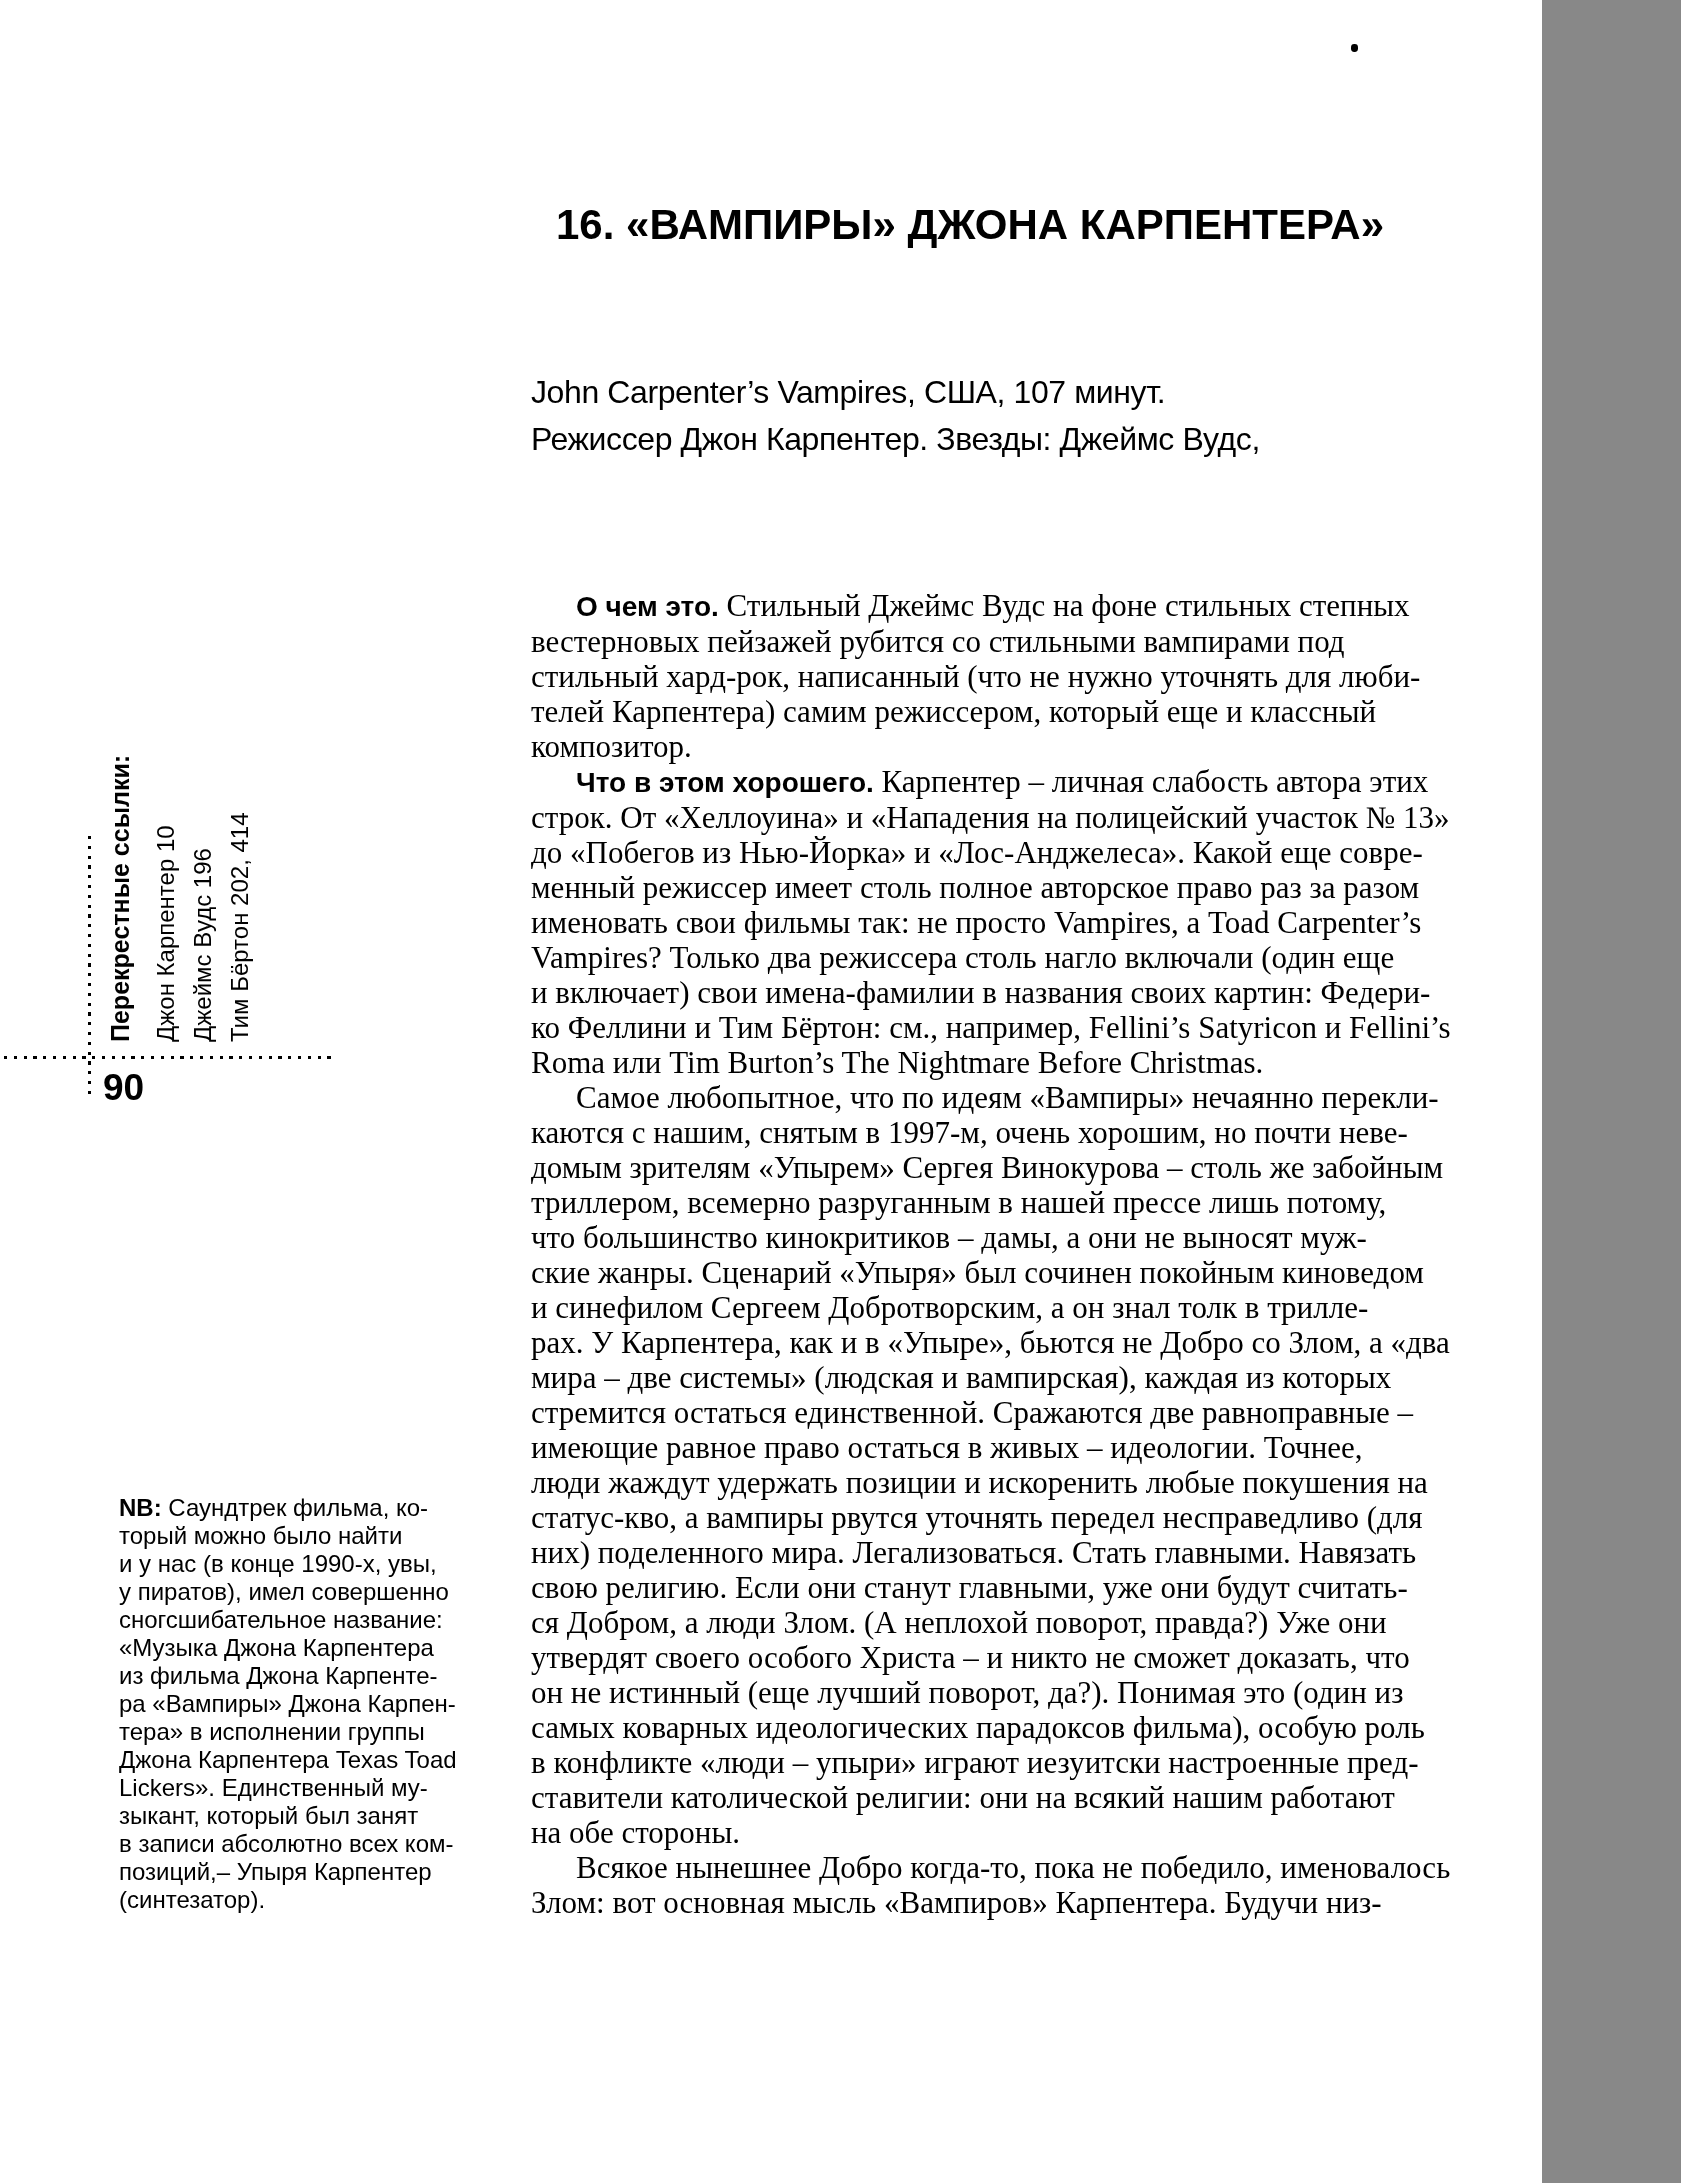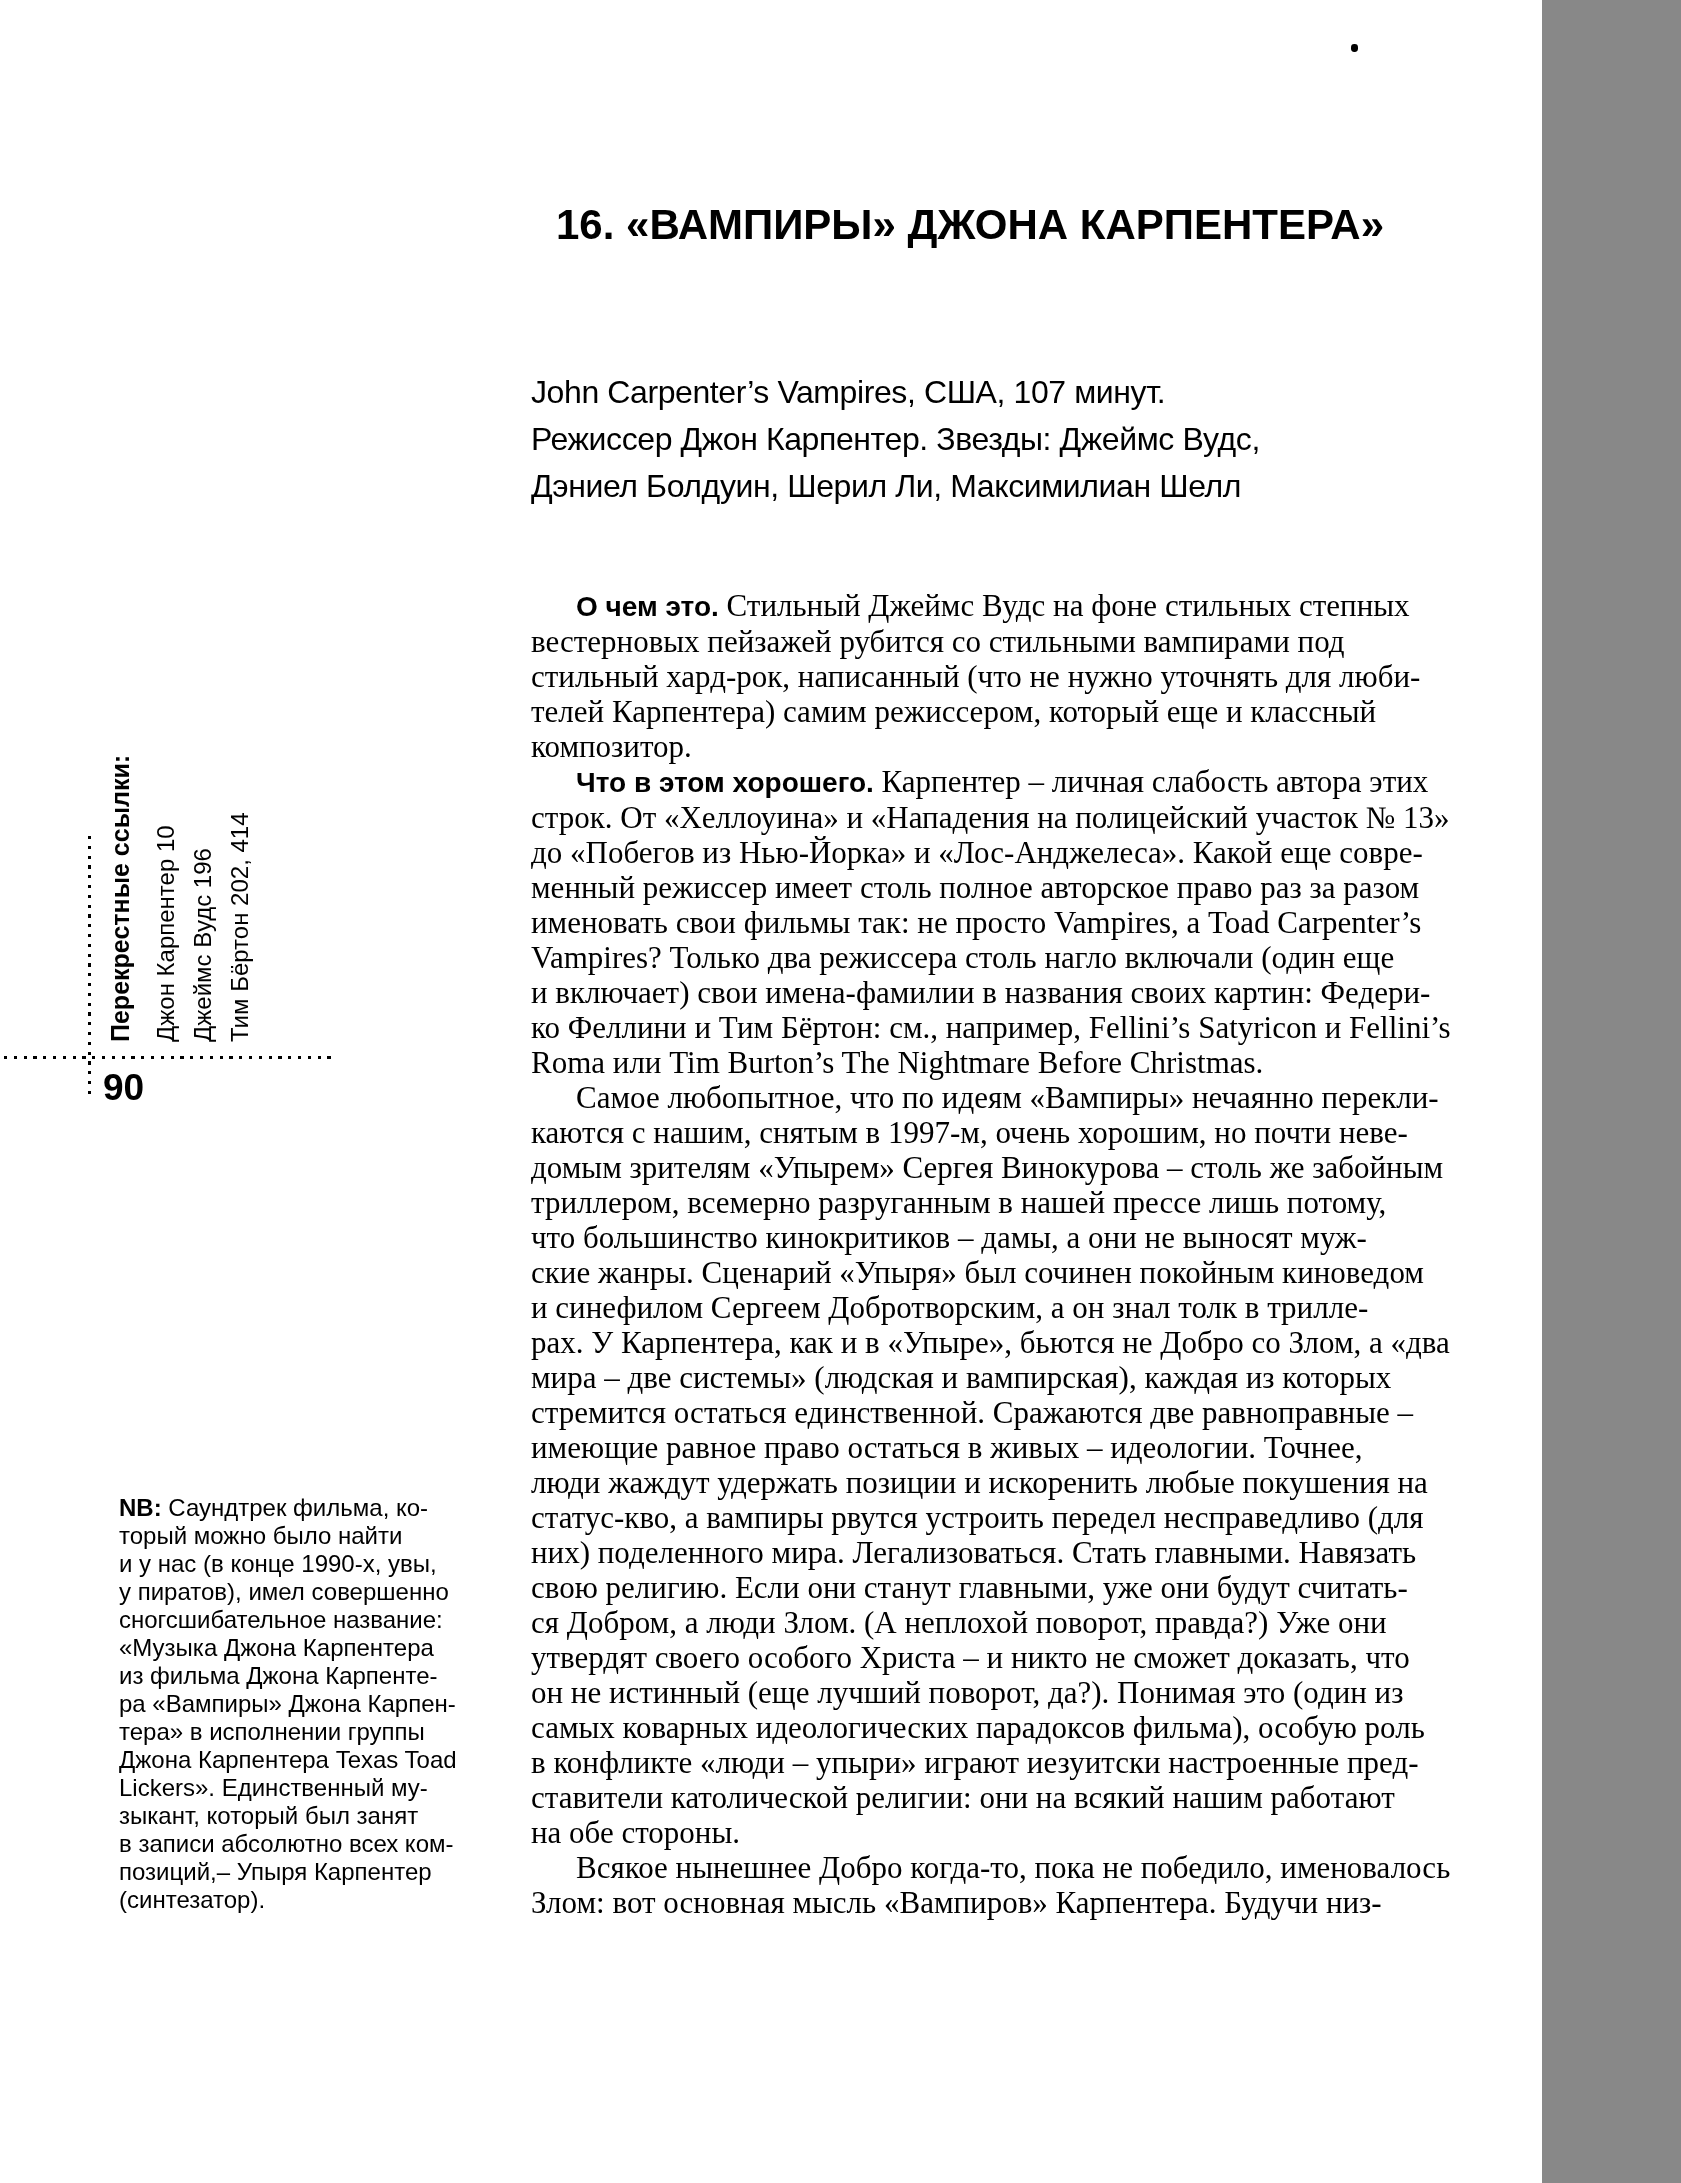--- a/index.html
+++ b/index.html
@@ -76,21 +76,20 @@
 
 <div id="page">
 
   <div class="abs speck"></div>
 
   <h1 class="abs title">16. «ВАМПИРЫ» ДЖОНА КАРПЕНТЕРА»</h1>
 
   <div class="abs credits">
       <div class="credits-line">John Carpenter’s Vampires, США, 107 минут.</div>
       <div class="credits-line">Режиссер Джон Карпентер. Звезды: Джеймс Вудс,</div>
-      <div class="credits-line">Дэниел Болдуин, Шерил Ли, Максимилиан Шелл</div>
     </div>
 
   <div class="abs crossref">
     <div class="crossref-heading">Перекрестные ссылки:</div>
     <div>
         <div class="crossref-item">Джон Карпентер 10</div>
         <div class="crossref-item">Джеймс Вудс 196</div>
         <div class="crossref-item">Тим Бёртон 202, 414</div>
       </div>
   </div>
@@ -143,21 +142,21 @@
         <div class="line">домым зрителям «Упырем» Сергея Винокурова – столь же забойным</div>
         <div class="line">триллером, всемерно разруганным в нашей прессе лишь потому,</div>
         <div class="line">что большинство кинокритиков – дамы, а они не выносят муж-</div>
         <div class="line">ские жанры. Сценарий «Упыря» был сочинен покойным киноведом</div>
         <div class="line">и синефилом Сергеем Добротворским, а он знал толк в трилле-</div>
         <div class="line">рах. У Карпентера, как и в «Упыре», бьются не Добро со Злом, а «два</div>
         <div class="line">мира – две системы» (людская и вампирская), каждая из которых</div>
         <div class="line">стремится остаться единственной. Сражаются две равноправные –</div>
         <div class="line">имеющие равное право остаться в живых – идеологии. Точнее,</div>
         <div class="line">люди жаждут удержать позиции и искоренить любые покушения на</div>
-        <div class="line">статус-кво, а вампиры рвутся устроить передел несправедливо (для</div>
+        <div class="line">статус-кво, а вампиры рвутся уточнять передел несправедливо (для</div>
         <div class="line">них) поделенного мира. Легализоваться. Стать главными. Навязать</div>
         <div class="line">свою религию. Если они станут главными, уже они будут считать-</div>
         <div class="line">ся Добром, а люди Злом. (А неплохой поворот, правда?) Уже они</div>
         <div class="line">утвердят своего особого Христа – и никто не сможет доказать, что</div>
         <div class="line">он не истинный (еще лучший поворот, да?). Понимая это (один из</div>
         <div class="line">самых коварных идеологических парадоксов фильма), особую роль</div>
         <div class="line">в конфликте «люди – упыри» играют иезуитски настроенные пред-</div>
         <div class="line">ставители католической религии: они на всякий нашим работают</div>
         <div class="line">на обе стороны.</div>
       </div>

